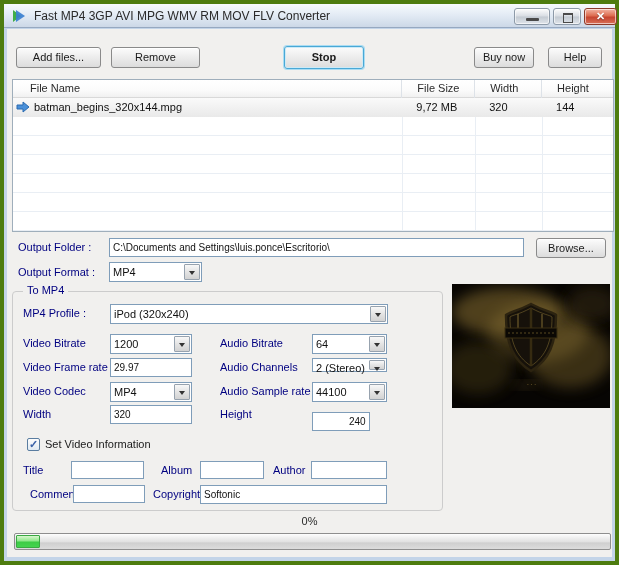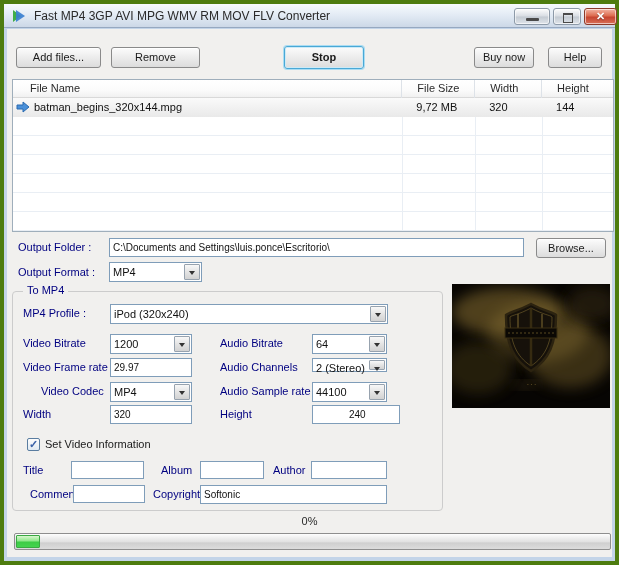--- a/index.html
+++ b/index.html
@@ -253,35 +253,35 @@
       </div>
 
       <span class="gb-label" style="left:10px; top:69px;">Video Frame rate</span>
       <input class="tinput" style="left: 97px; top: 66px; width: 82px;" value="29.97">
       <span class="gb-label" style="left:207px; top:69px;">Audio Channels</span>
       <div class="combo gb-combo-r" style="top:66px; height:14px;">
         <span class="combo-text">2 (Stereo)</span>
         <span class="combo-btn"></span>
       </div>
 
-      <span class="gb-label" style="left:10px; top:93px;margin-left:18px;">Video Codec</span>
+      <span class="gb-label" style="left:10px; top:93px;">Video Codec</span>
       <div class="combo gb-combo-l" style="top:90px; height:20px;">
         <span class="combo-text">MP4</span>
         <span class="combo-btn"></span>
       </div>
       <span class="gb-label" style="left:207px; top:93px;">Audio Sample rate</span>
       <div class="combo gb-combo-r" style="top:90px; height:20px;">
         <span class="combo-text">44100</span>
         <span class="combo-btn"></span>
       </div>
 
       <span class="gb-label" style="left:10px; top:116px;">Width</span>
       <input class="tinput" style="left: 97px; top: 113px; width: 82px;" value="320">
       <span class="gb-label" style="left:207px; top:116px;">Height</span>
-      <input class="tinput" style="left: 299px; top: 113px; width: 88px; padding-left: 36px;" value="240">
+      <input class="tinput" style="left: 299px; top: 120px; width: 58px; padding-left: 36px;" value="240">
 
       <div id="chk-box">✓</div>
       <span class="gb-label" style="left:32px; top:146px; color:#1a1a1a;">Set Video Information</span>
 
       <span class="gb-label" style="left:10px; top:172px;">Title</span>
       <input class="tinput" style="left: 58px; top: 169px; width: 73px; height: 18px;" value="">
       <span class="gb-label" style="left:140px; top:172px;margin-left:8px;">Album</span>
       <input class="tinput" style="left: 187px; top: 169px; width: 64px; height: 18px;" value="">
       <span class="gb-label" style="left:260px; top:172px;">Author</span>
       <input class="tinput" style="left: 298px; top: 169px; width: 76px; height: 18px;" value="">

